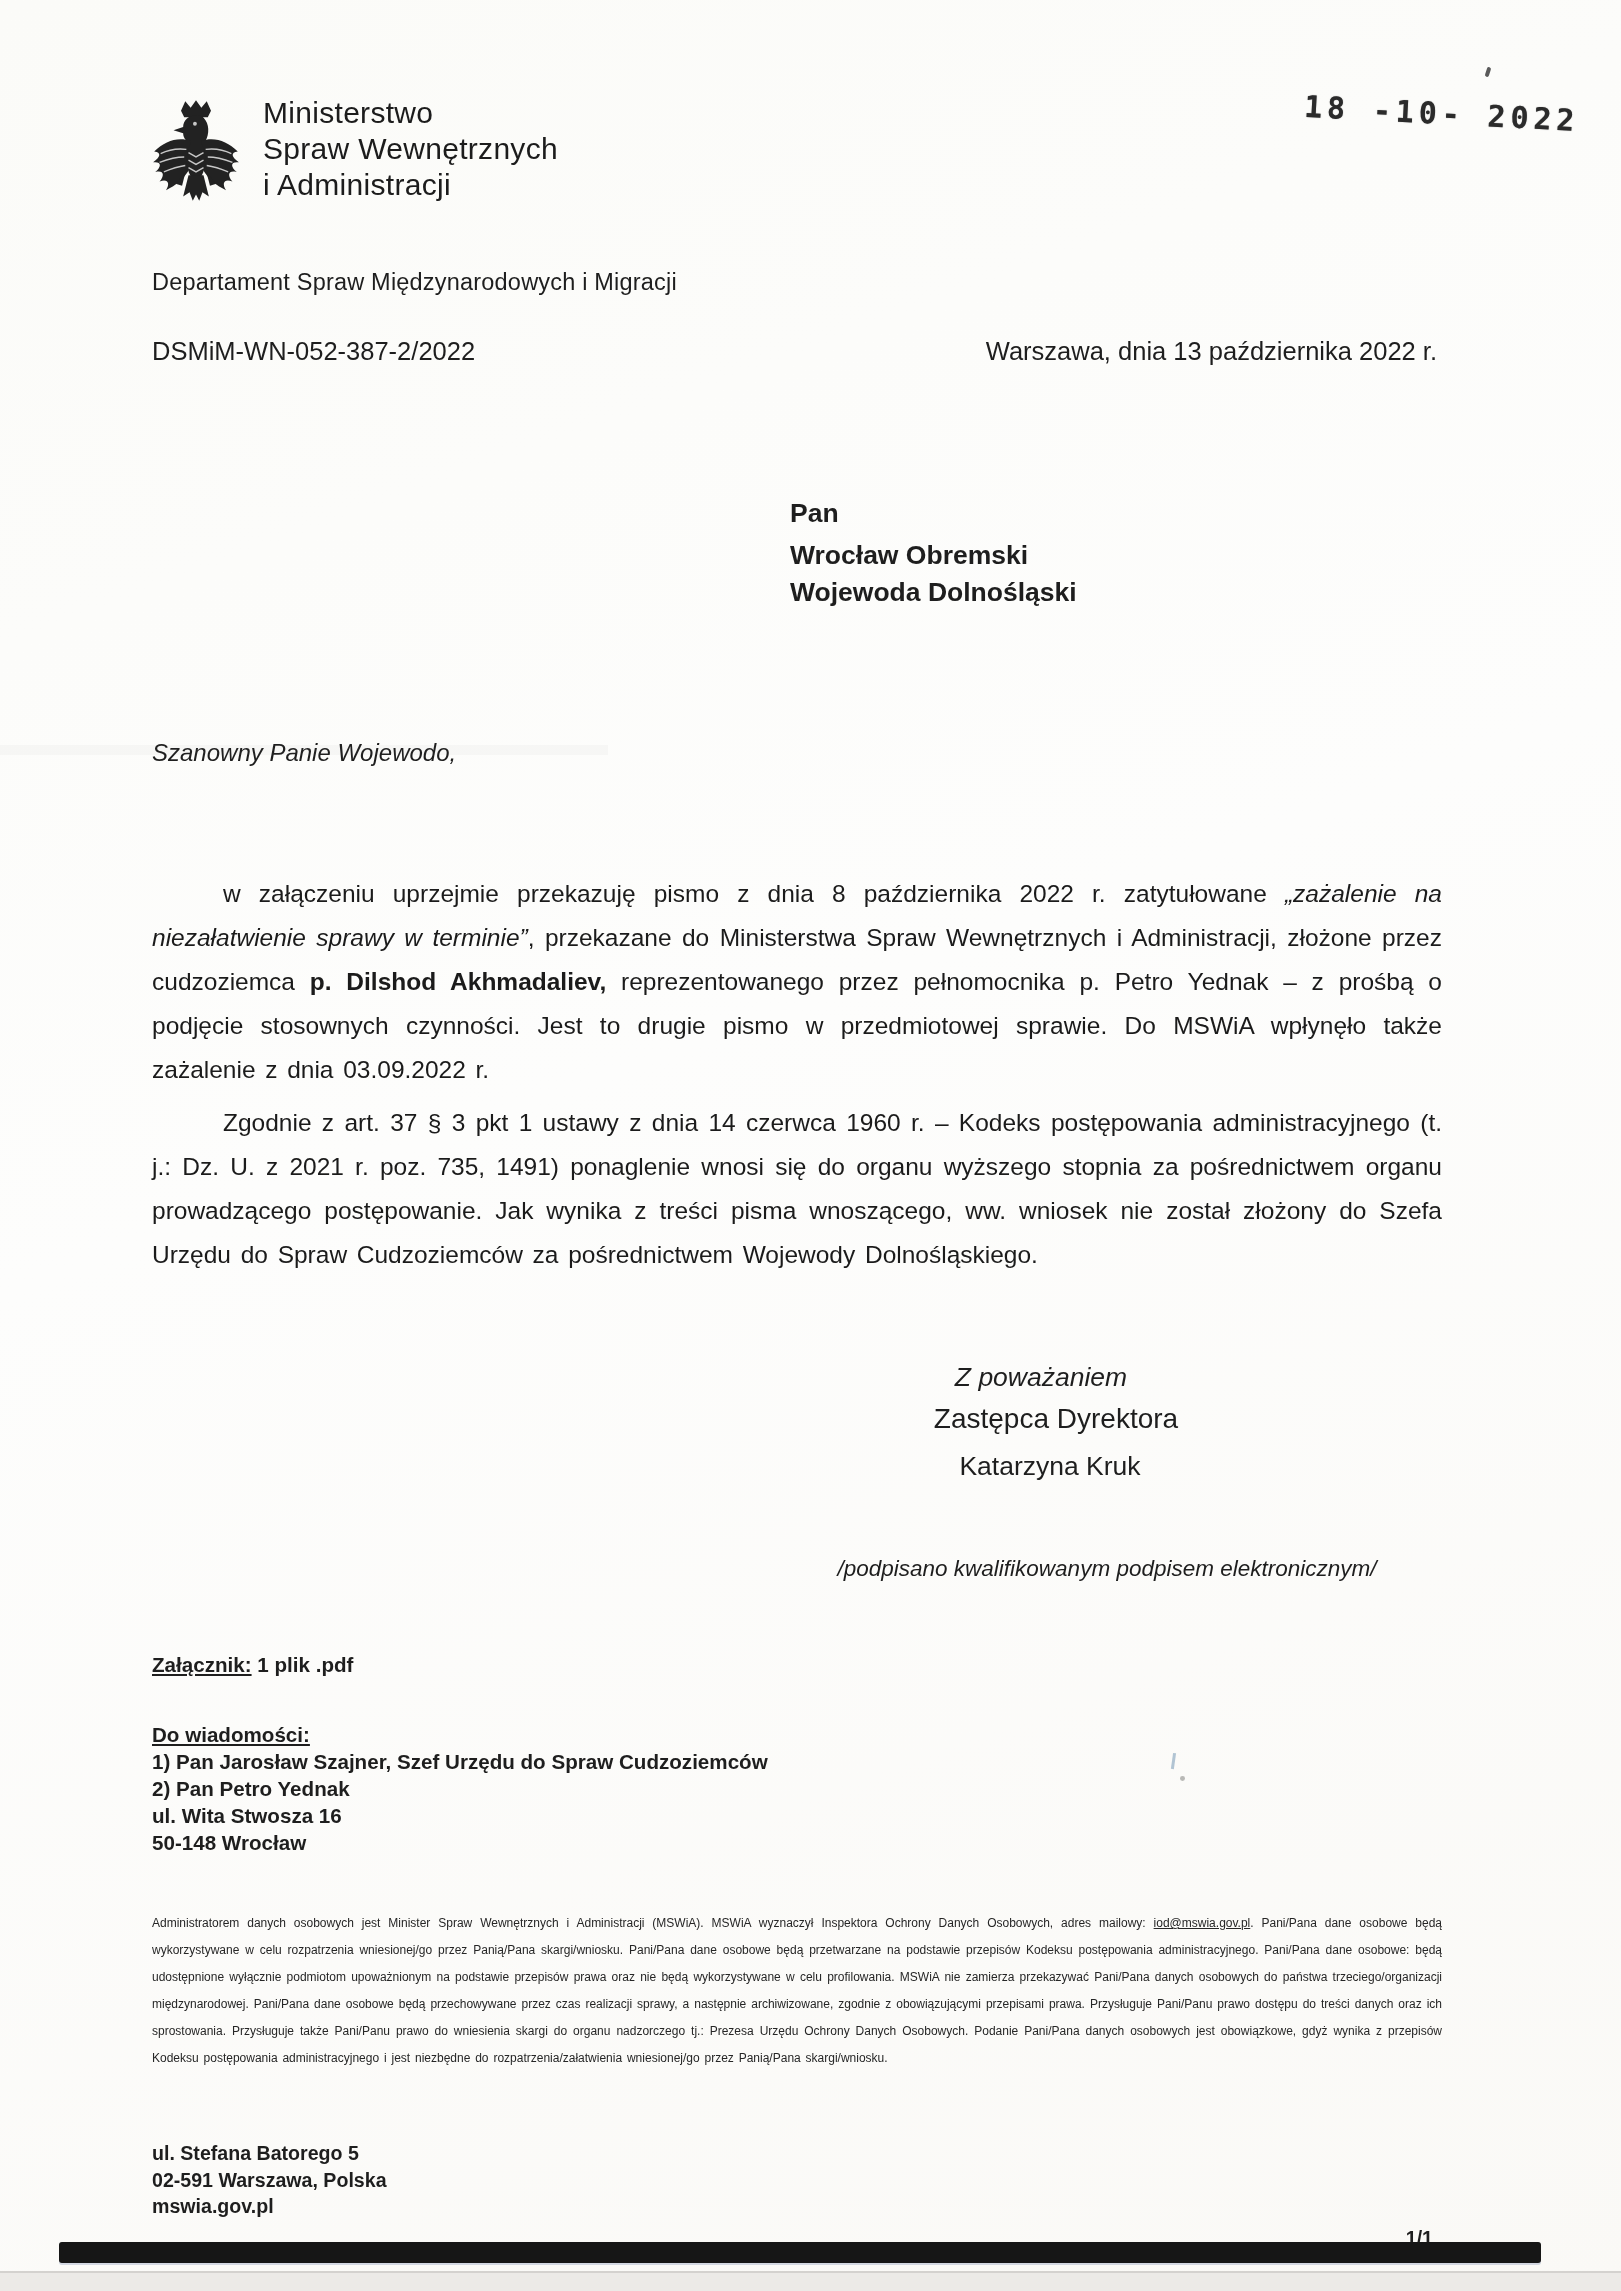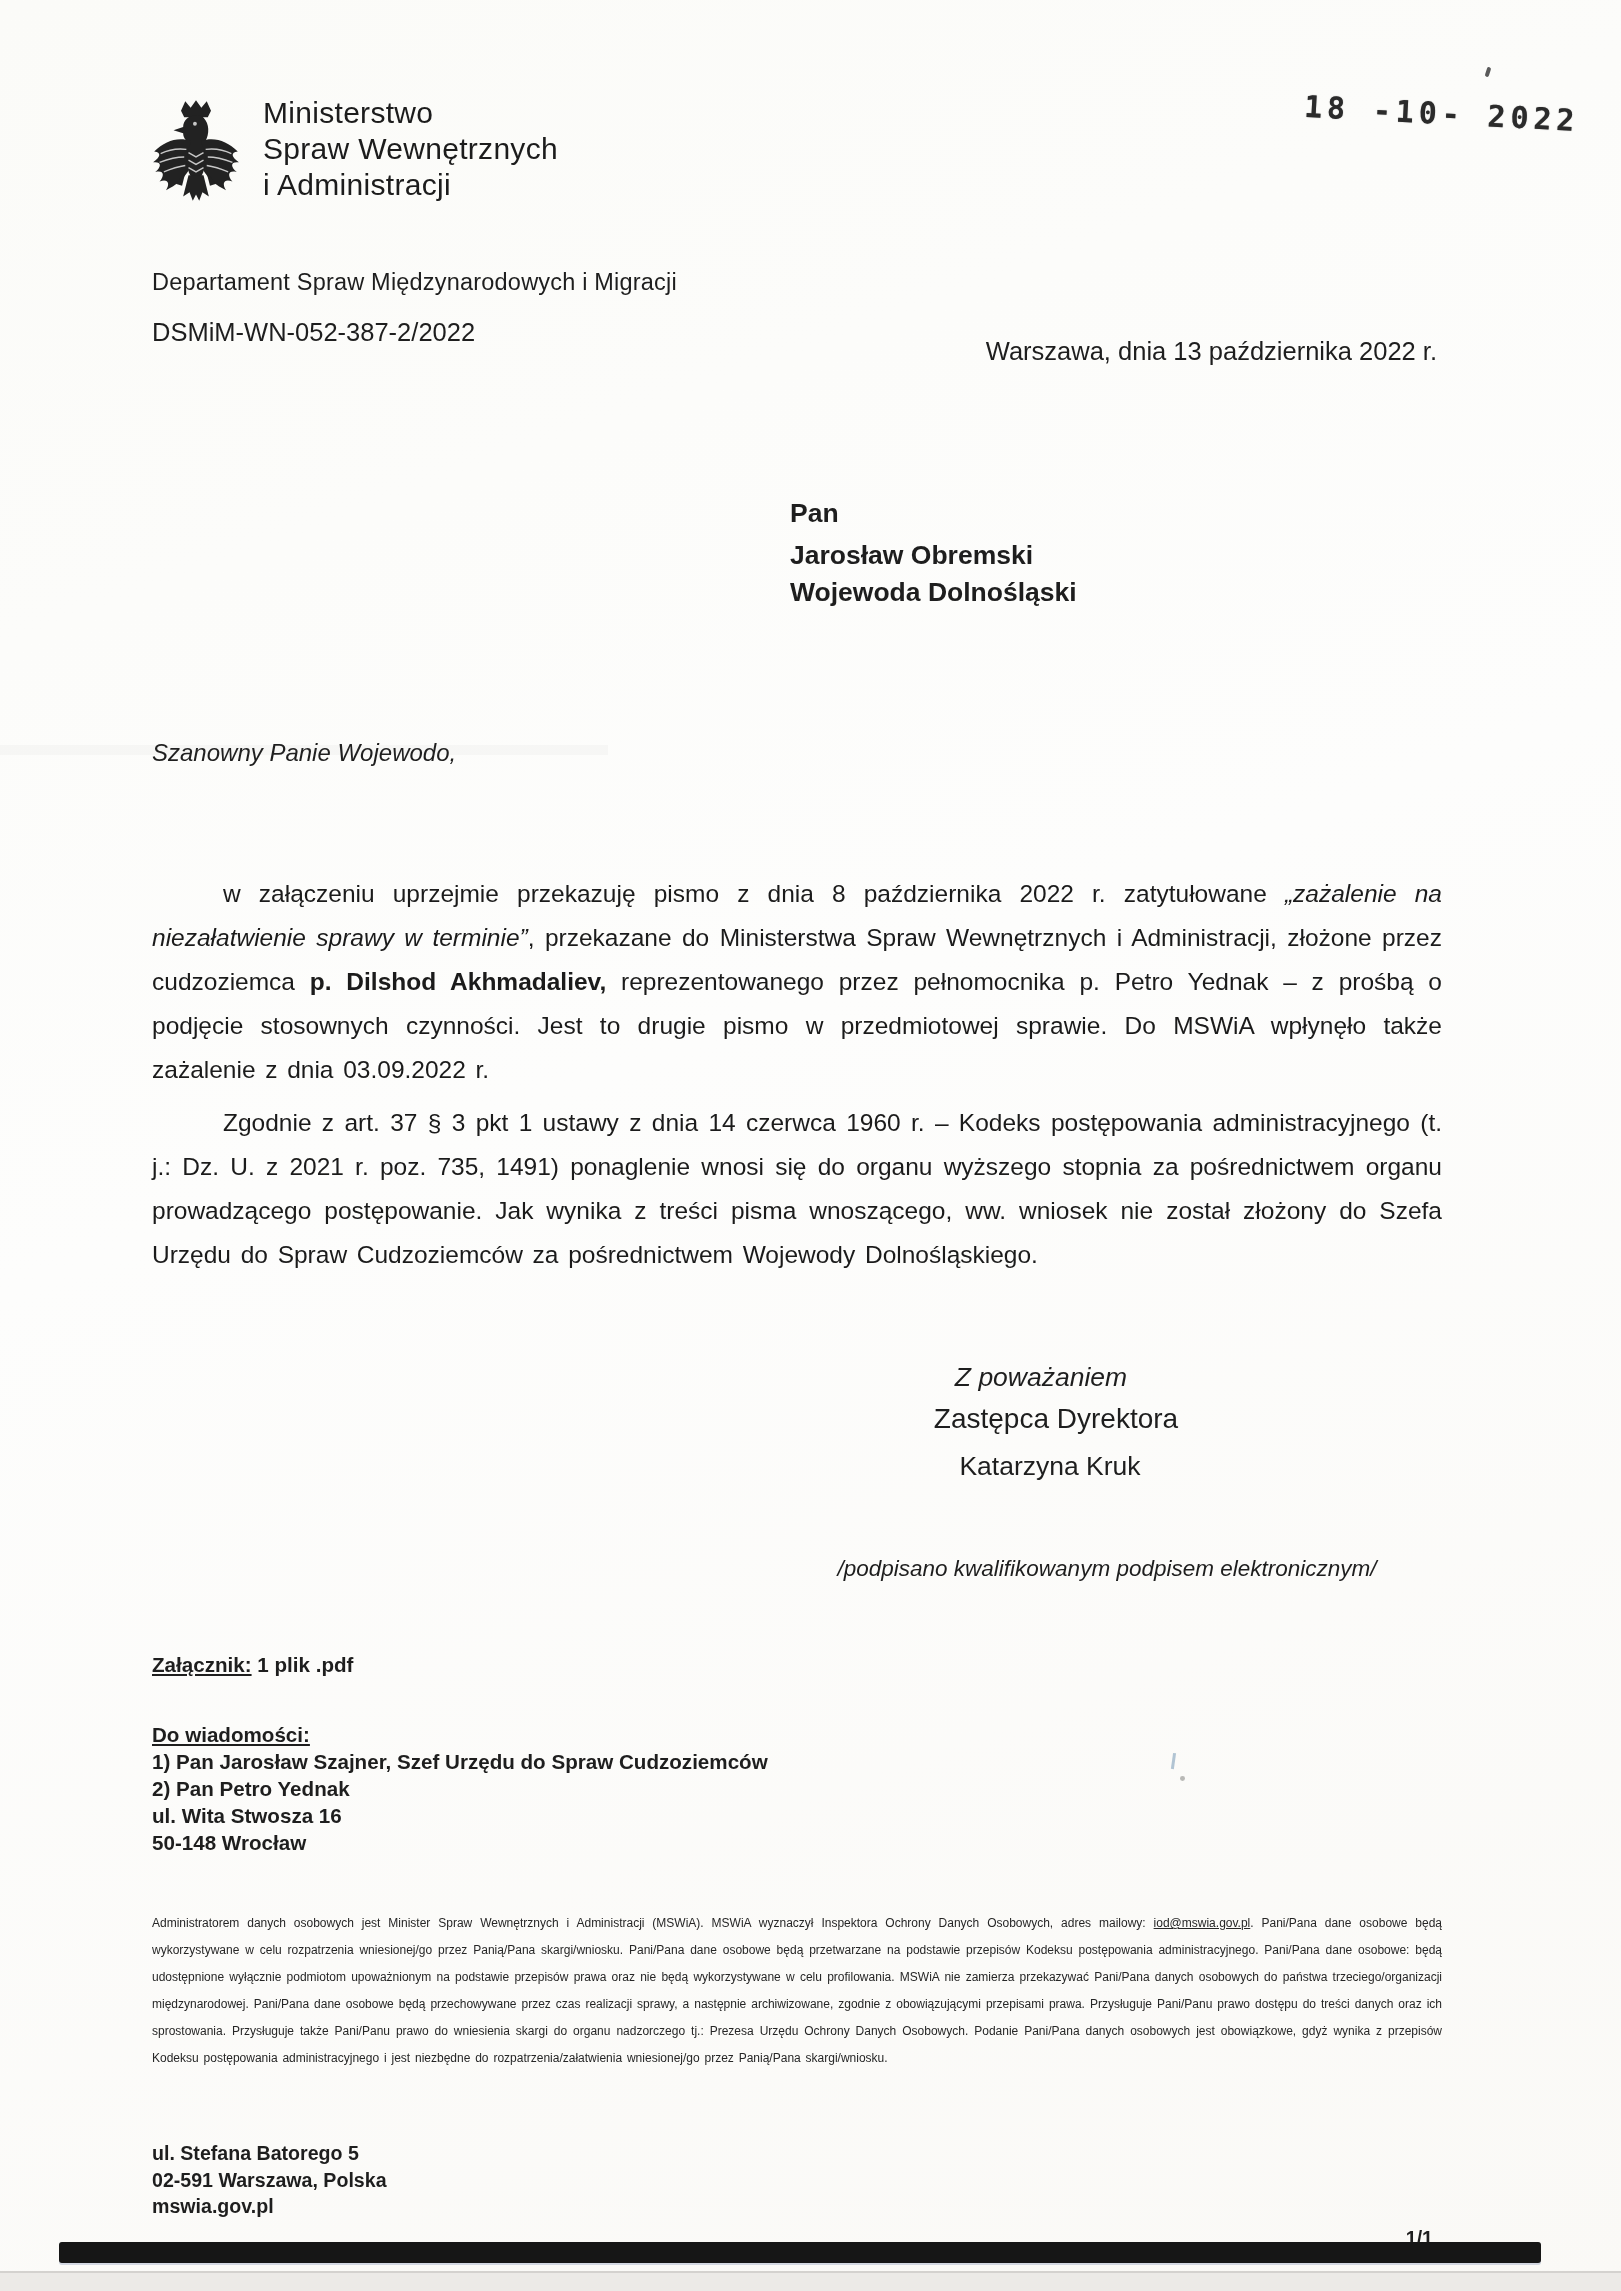--- a/index.html
+++ b/index.html
@@ -20,21 +20,21 @@
   .stamp{
     left:1304px;top:96px;
     font-family:"DejaVu Sans Mono","Liberation Mono",monospace;
     font-size:30px;font-weight:bold;letter-spacing:4.9px;
     color:#2b2b2b;transform:rotate(3deg);
     text-shadow:0 0 1px rgba(40,40,40,.55);
     white-space:nowrap;
   }
   .speck{left:1486px;top:67px;width:3.9px;height:9.8px;background:#5a5a5a;transform:rotate(18deg);border-radius:2px;}
   .department{left:152px;top:269px;font-size:23.5px;letter-spacing:0.2px;}
-  .reference{left:152px;top:318px;font-size:25.5px;}
+  .reference{left:152px;top:337px;font-size:25.5px;}
   .place-date{right:184px;top:337px;font-size:25.5px;}
 
   
   .recipient{left:790px;top:495px;font-size:26.5px;font-weight:bold;line-height:37px;}
   .recipient .honorific{margin-bottom:5px;}
 
   .salutation{left:152px;top:739px;font-size:24px;font-style:italic;}
 
   
   .body-par{
@@ -120,21 +120,21 @@
 
   <div class="abs stamp">18 -10- 2022</div>
   <div class="abs speck"></div>
 
   <div class="abs department">Departament Spraw Międzynarodowych i Migracji</div>
   <div class="abs reference">DSMiM-WN-052-387-2/2022</div>
   <div class="abs place-date">Warszawa, dnia 13 października 2022 r.</div>
 
   <div class="abs recipient">
     <div class="honorific">Pan</div>
-    <div>Jarosław Obremski</div>
+    <div>Wrocław Obremski</div>
     <div>Wojewoda Dolnośląski</div>
   </div>
 
   <div class="abs salutation">Szanowny Panie Wojewodo,</div>
 
   <p class="abs body-par p1"><span>w załączeniu uprzejmie przekazuję pismo z dnia 8 października 2022 r. zatytułowane </span><i>„zażalenie na niezałatwienie sprawy w terminie”</i><span>, przekazane do Ministerstwa Spraw Wewnętrznych i Administracji, złożone przez cudzoziemca </span><b>p. Dilshod Akhmadaliev,</b><span> reprezentowanego przez pełnomocnika p. Petro Yednak – z prośbą o podjęcie stosownych czynności. Jest to drugie pismo w przedmiotowej sprawie. Do MSWiA wpłynęło także zażalenie z dnia 03.09.2022 r.</span></p>
 
   <p class="abs body-par p2">Zgodnie z art. 37 § 3 pkt 1 ustawy z dnia 14 czerwca 1960 r. – Kodeks postępowania administracyjnego (t. j.: Dz. U. z 2021 r. poz. 735, 1491) ponaglenie wnosi się do organu wyższego stopnia za pośrednictwem organu prowadzącego postępowanie. Jak wynika z treści pisma wnoszącego, ww. wniosek nie został złożony do Szefa Urzędu do Spraw Cudzoziemców za pośrednictwem Wojewody Dolnośląskiego.</p>
 
   <div class="abs center-line valediction">Z poważaniem</div>

